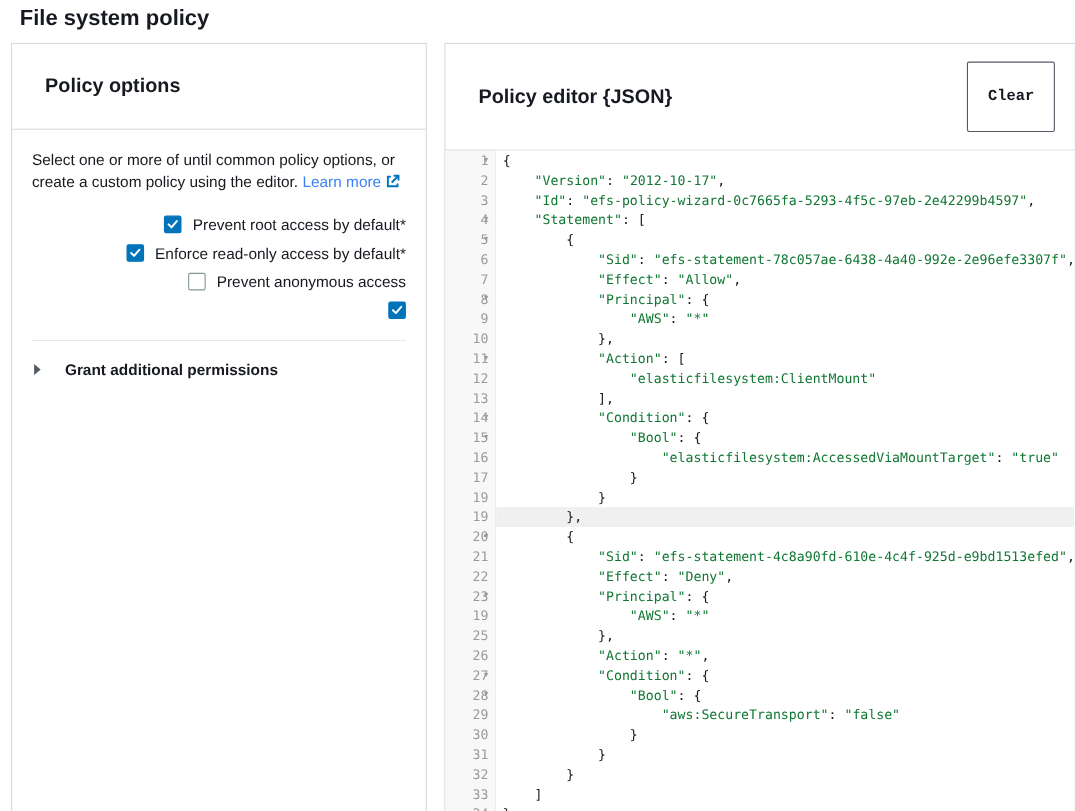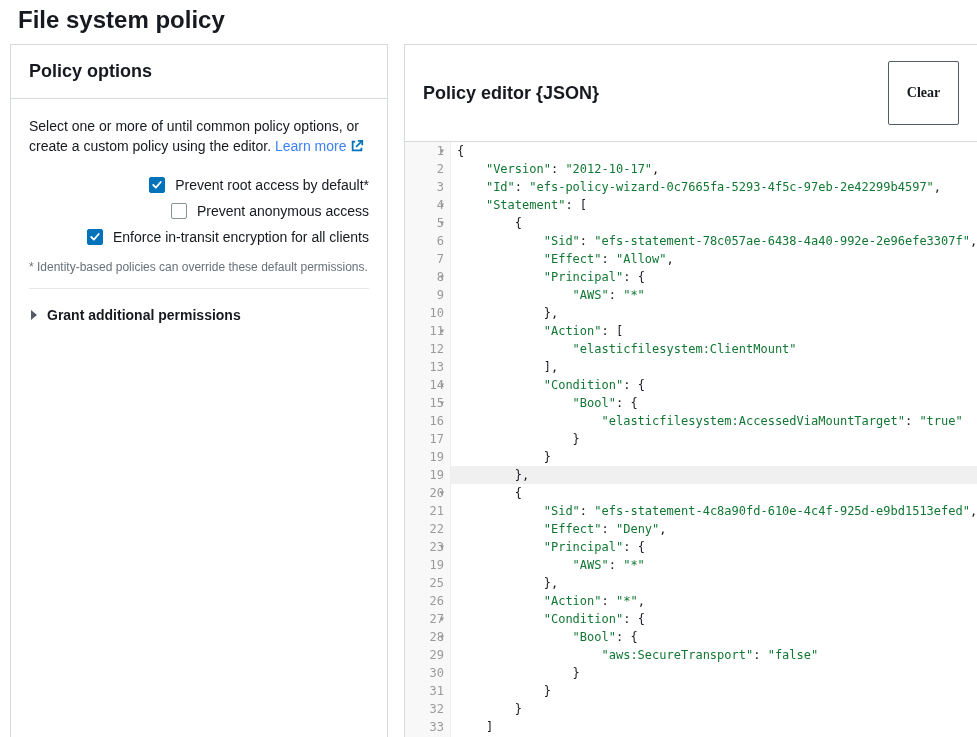--- a/index.html
+++ b/index.html
@@ -6,21 +6,21 @@
   body {
     margin: 0;
     padding: 0;
     font-family: "Amazon Ember", "Helvetica Neue", Arial, sans-serif;
     font-size: 14px;
     color: #16191f;
     background: #fff;
     width: 977px;
   }
   .page-title {
-    font-size: 24px;
+    font-size: 20px;
     font-weight: 700;
     padding: 6px 18px 10px 18px;
   }
   .columns {
     display: flex;
     gap: 16px;
     padding: 0 10px;
   }
   .panel {
     border: 1px solid #d5dbdb;
@@ -31,21 +31,21 @@
   .right-panel { flex: 1; }
 
   .panel-header {
     border-bottom: 1px solid #d5dbdb;
     padding: 16px 18px;
     display: flex;
     align-items: center;
     justify-content: space-between;
   }
   .panel-header h2 {
-    margin: 0;
+    margin: 12px;
     font-size: 18px;
     font-weight: 700;
   }
   .panel-body { padding: 18px; }
   .left-panel .panel-body { padding: 18px 18px 26px 18px; }
 
   .descr { line-height:1.4; }
   .link { color:#3b82f6; text-decoration:none; cursor:pointer; }
   .ext-icon { margin-left: 3px; vertical-align: -2px; display:inline-block; }
 
@@ -80,32 +80,32 @@
     margin-top: 10px;
   }
   .divider {
     border: none;
     border-top: 1px solid #e5e9e9;
     margin: 14px 0;
   }
   .expander {
     display: flex;
     align-items: center;
-    gap: 8px;
+    gap: 20px;
     font-weight: 700;
     cursor: pointer;
     padding: 4px 0 10px 0;
   }
   .caret {
     display:inline-block;
     line-height:0;
   }
 
   .btn {
-    font-family: Liberation Serif, serif;
+    font-family: Liberation Mono, monospace;
     font-size: 14px;
     font-weight: 700;
     padding: 22px 18px;
     border-radius: 2px;
     cursor: pointer;
     line-height: 1.3;
   }
   .btn-outline {
     background: #fff;
     border: 1px solid #545b64;
@@ -167,34 +167,40 @@
       <div class="opt-list" id="opt-list">
           <label class="opt-row">
             <span class="chk checked">
               <svg viewBox="0 0 16 16">
                 <path d="M3 8 L6.5 11.5 L13 4" stroke="#fff" stroke-width="2.4" fill="none" stroke-linecap="round" stroke-linejoin="round"></path>
               </svg>
             </span>
             <span>Prevent root access by default*</span>
           </label>
           <label class="opt-row">
-            <span class="chk"></span>
-            <span>Prevent anonymous access</span>
-          </label>
-          <label class="opt-row">
             <span class="chk checked">
               <svg viewBox="0 0 16 16">
                 <path d="M3 8 L6.5 11.5 L13 4" stroke="#fff" stroke-width="2.4" fill="none" stroke-linecap="round" stroke-linejoin="round"></path>
               </svg>
             </span>
-            <span>Enforce in-transit encryption for all clients</span>
+            <span>Enforce read-only access by default*</span>
+          </label>
+          <label class="opt-row">
+            <span class="chk"></span>
+            <span>Prevent anonymous access</span>
+          </label>
+          <label class="opt-row">
+            <span class="chk checked">
+              <svg viewBox="0 0 16 16">
+                <path d="M3 8 L6.5 11.5 L13 4" stroke="#fff" stroke-width="2.4" fill="none" stroke-linecap="round" stroke-linejoin="round"></path>
+              </svg>
+            </span>
           </label>
         </div>
 
-      <div class="footnote">* Identity-based policies can override these default permissions.</div>
 
       <hr class="divider">
 
       <div class="expander">
         <span class="caret">
           <svg width="10" height="10" viewBox="0 0 10 10">
               <polygon points="2,0 8,5 2,10" fill="#545b64"></polygon>
             </svg>
         </span>
         <span>Grant additional permissions</span>

